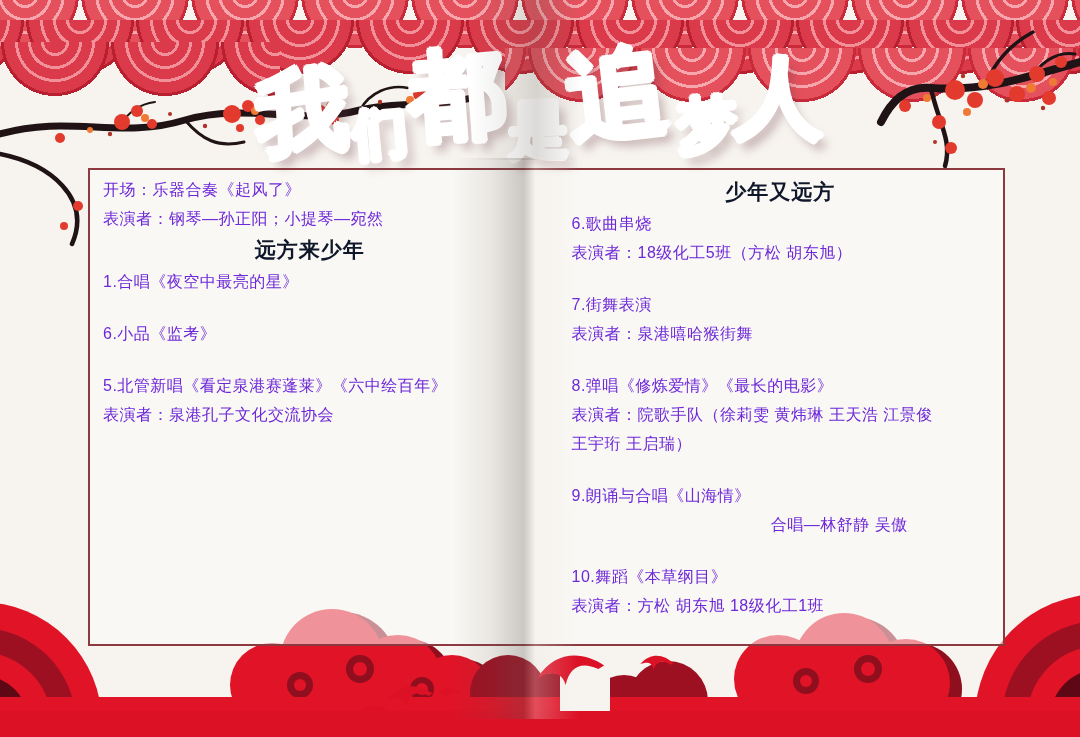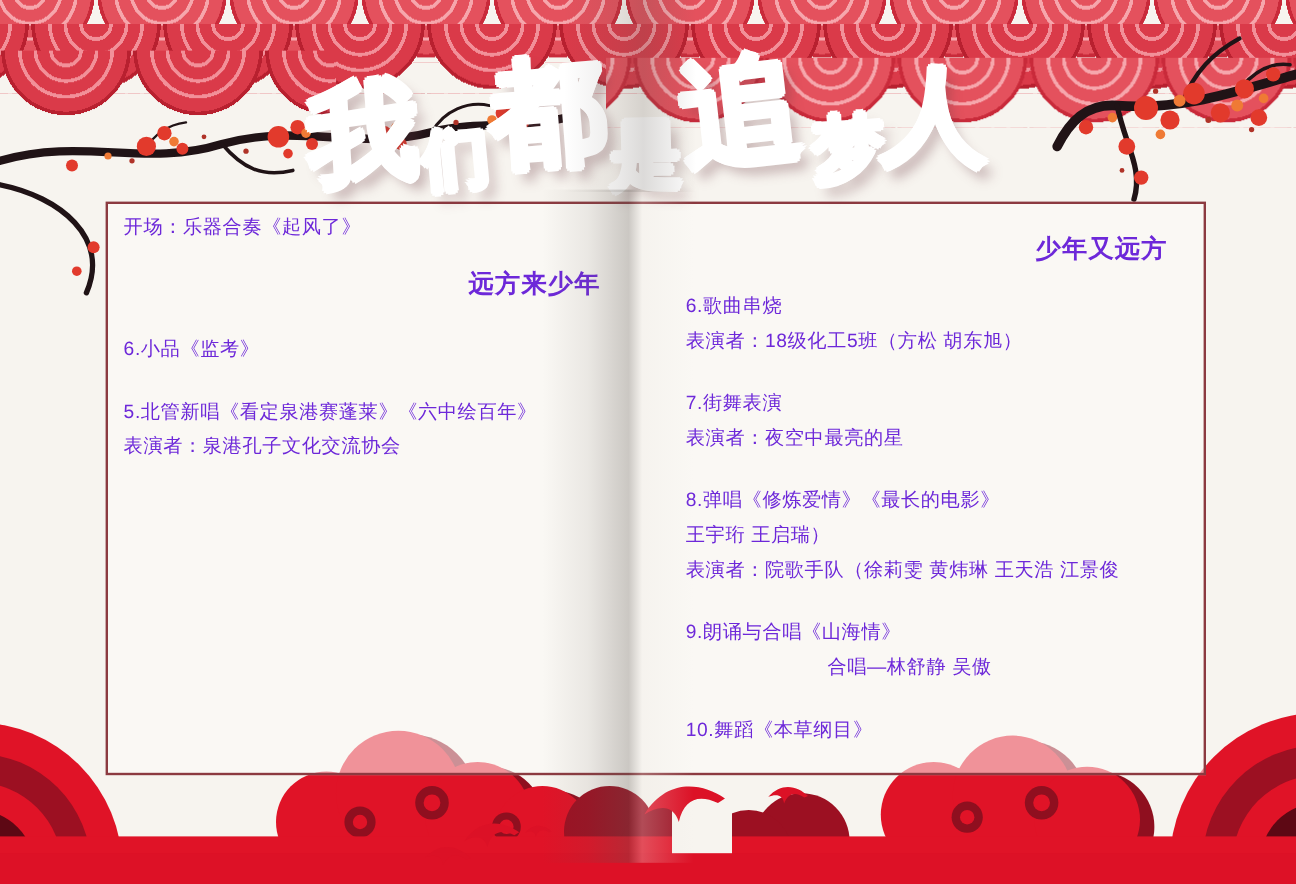--- a/index.html
+++ b/index.html
@@ -58,25 +58,25 @@
   
   .program-box{
     position:absolute;left:88px;top:168px;width:917px;height:478px;
     border:2px solid #8c3a40;background:rgba(253,251,248,0.55);
     box-sizing:border-box;display:flex;z-index:3;
   }
   .col{width:50%;box-sizing:border-box;padding-top:5px;}
   .col-left{padding-left:13px;padding-right:30px;}
   .col-right{padding-left:25px;padding-right:14px;}
   .pline{margin:0;font-size:16px;line-height:29px;color:#6d28d9;letter-spacing:0.5px;}
-  .section-head{margin:16px;text-align:right;font-weight:bold;color:#6d28d9;font-size:21px;line-height:34px;letter-spacing:1px;}
+  .section-head{margin:0;text-align:center;font-weight:bold;color:#0f172a;font-size:21px;line-height:34px;letter-spacing:1px;}
   .item{margin-top:0;}
   .item + .item{margin-top:23px;}
   .opening{margin-bottom:0;}
-  .indent2{padding-left:118px;}
+  .indent2{padding-left:118px;text-align:center;}
 
   
   .fold{
     position:absolute;top:158px;bottom:18px;left:452px;width:126px;z-index:6;
     background:linear-gradient(90deg,rgba(0,0,0,0) 0%,rgba(95,88,82,0.10) 30%,
       rgba(95,88,82,0.30) 57%,rgba(235,230,224,0.28) 66%,rgba(0,0,0,0) 100%);
   }
   .fold-top{
     position:absolute;top:0px;height:160px;left:470px;width:110px;z-index:5;
     background:linear-gradient(90deg,rgba(0,0,0,0) 0%,rgba(95,88,82,0.12) 40%,
@@ -174,53 +174,56 @@
     <circle cx="100" cy="140" r="2"></circle>
   </g>
 </svg>
 
 <div class="main-title"><span class="ch">我</span><span class="ch">们</span><span class="ch">都</span><span class="ch">是</span><span class="ch">追</span><span class="ch">梦</span><span class="ch">人</span></div>
 
 <div class="program-box">
   <div class="col col-left">
     <div class="opening">
       <p class="pline">开场：乐器合奏《起风了》</p>
+      <p class="pline">表演者：钢琴—孙正阳；小提琴—宛然</p>
     </div>
     <p class="section-head">远方来少年</p>
     <div class="item">
+      <p class="pline">1.合唱《夜空中最亮的星》</p>
     </div>
     <div class="item">
       <p class="pline">6.小品《监考》</p>
     </div>
     <div class="item">
       <p class="pline">5.北管新唱《看定泉港赛蓬莱》《六中绘百年》</p>
       <p class="pline">表演者：泉港孔子文化交流协会</p>
     </div>
   </div>
   <div class="col col-right">
     <p class="section-head">少年又远方</p>
     <div class="item">
       <p class="pline">6.歌曲串烧</p>
       <p class="pline">表演者：18级化工5班（方松 胡东旭）</p>
     </div>
     <div class="item">
       <p class="pline">7.街舞表演</p>
-      <p class="pline">表演者：夜空中最亮的星</p>
+      <p class="pline">表演者：泉港嘻哈猴街舞</p>
     </div>
     <div class="item">
       <p class="pline">8.弹唱《修炼爱情》《最长的电影》</p>
+      <p class="pline">表演者：院歌手队（徐莉雯 黄炜琳 王天浩 江景俊</p>
       <p class="pline">王宇珩 王启瑞）</p>
-      <p class="pline">表演者：院歌手队（徐莉雯 黄炜琳 王天浩 江景俊</p>
     </div>
     <div class="item">
       <p class="pline">9.朗诵与合唱《山海情》</p>
       <p class="pline indent2">合唱—林舒静 吴傲</p>
     </div>
     <div class="item">
       <p class="pline">10.舞蹈《本草纲目》</p>
+      <p class="pline">表演者：方松 胡东旭 18级化工1班</p>
     </div>
   </div>
 </div>
 
 <div class="layer fold-top"></div>
 <div class="layer fold"></div>
 
 <svg class="layer" id="decor-bottom-left" viewBox="0 0 560 132">
   <circle cx="-20" cy="135" r="122" fill="#e01327"></circle>
   <circle cx="-20" cy="135" r="96" fill="#9c1022"></circle>

